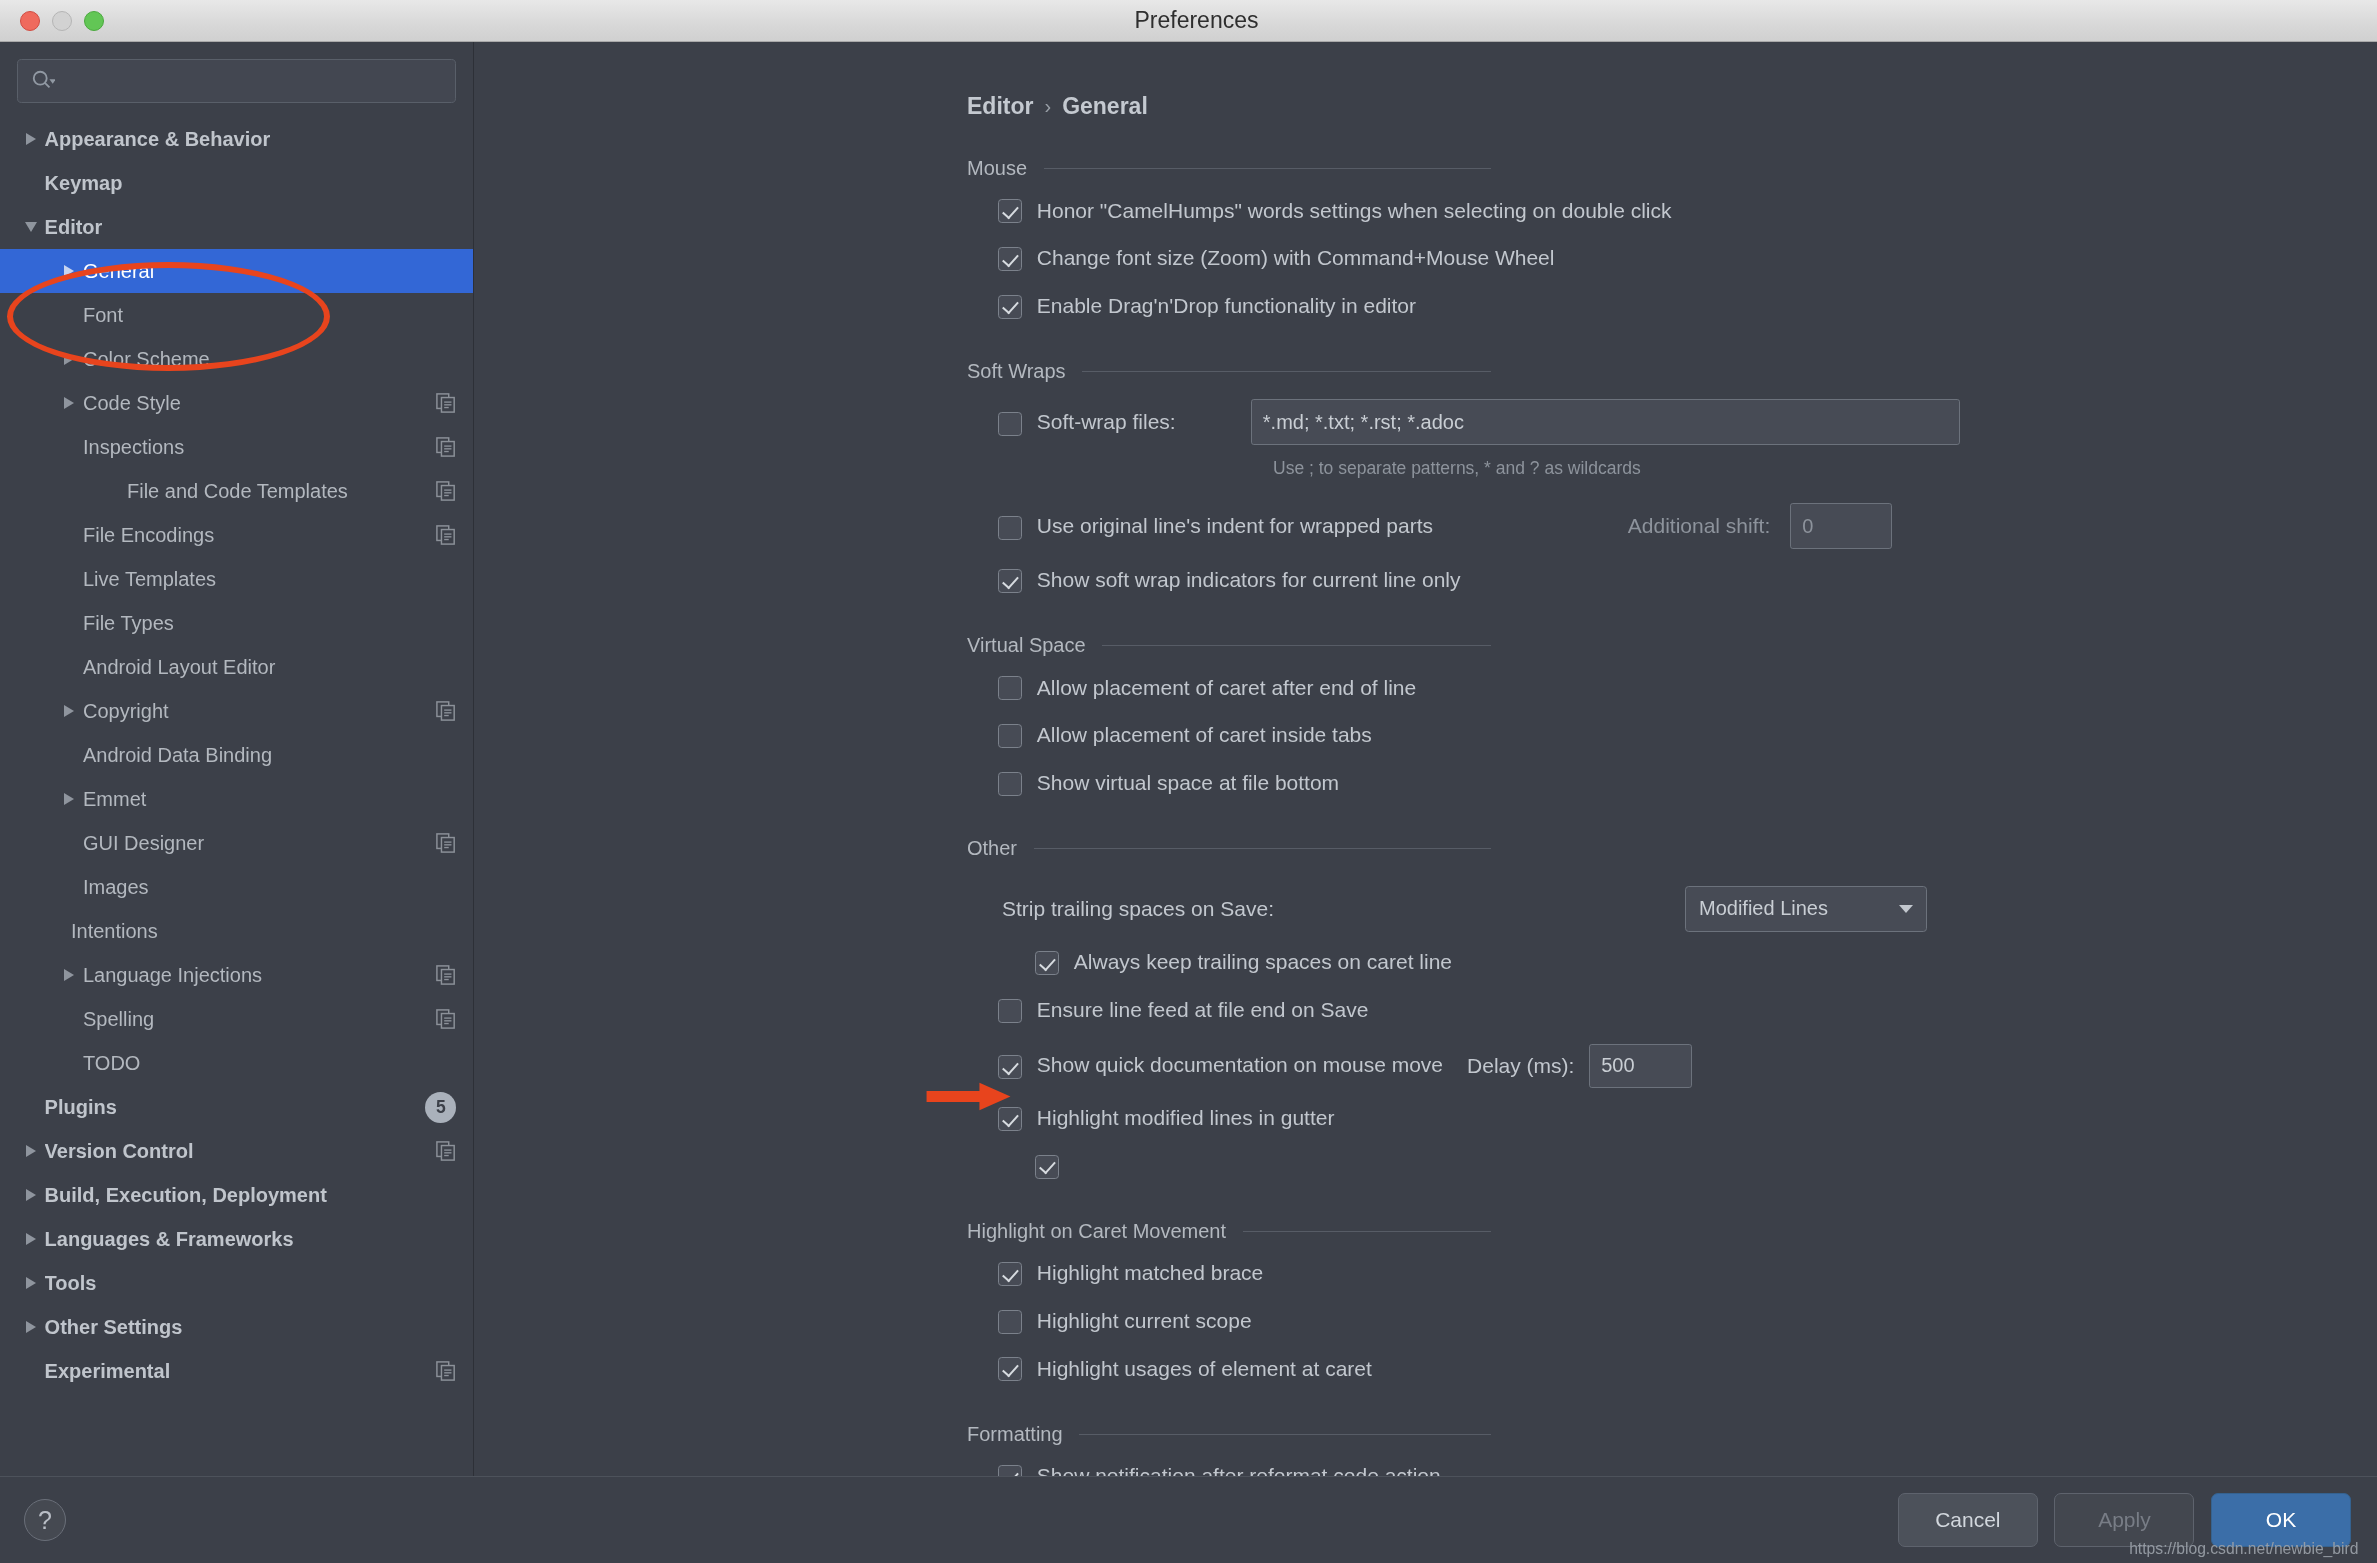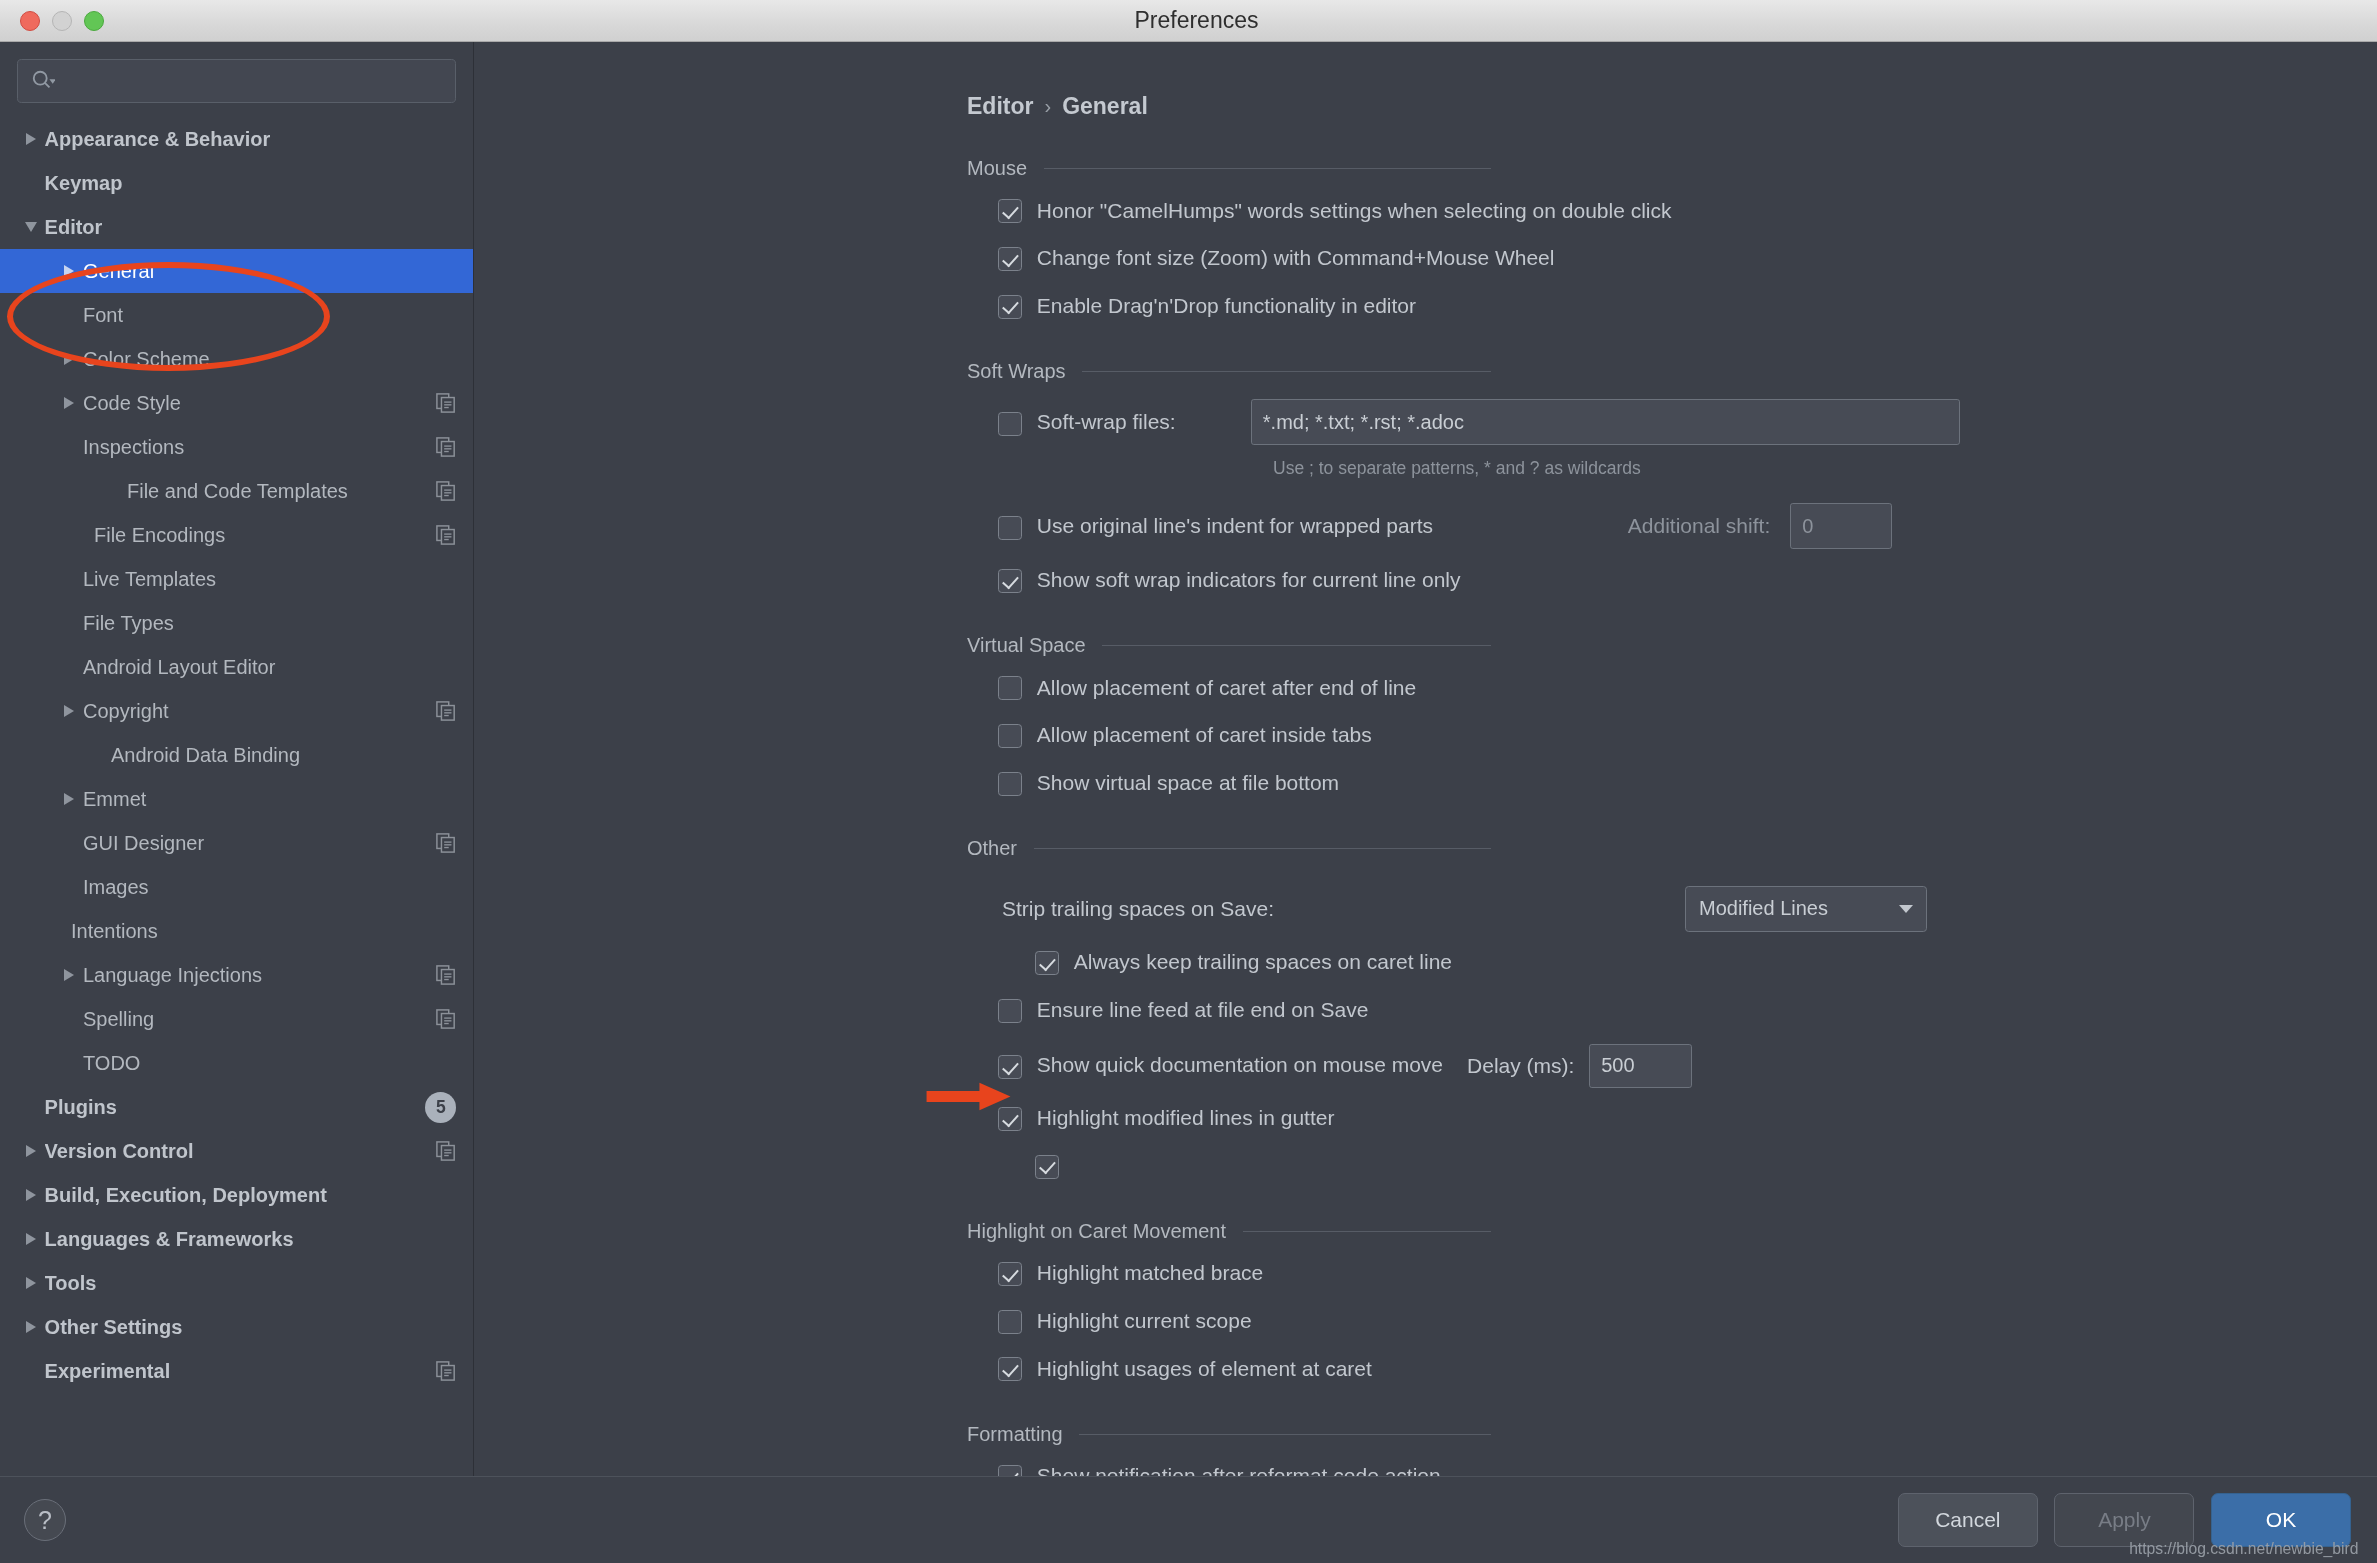--- a/index.html
+++ b/index.html
@@ -285,21 +285,21 @@
             <span class="tw"></span>
             <span class="tree-label">File and Code Templates</span>
             <span class="copy-icon"><svg viewBox="0 0 22 22" width="20" height="20">
                 <rect x="1" y="1" width="13" height="16" fill="none" stroke="#9aa0a8" stroke-width="1.6"></rect>
                 <rect x="6" y="5" width="14" height="16" fill="#3c4049" stroke="#9aa0a8" stroke-width="1.6"></rect>
                 <line x1="9" y1="10" x2="17" y2="10" stroke="#9aa0a8" stroke-width="1.5"></line>
                 <line x1="9" y1="13" x2="17" y2="13" stroke="#9aa0a8" stroke-width="1.5"></line>
                 <line x1="9" y1="16" x2="14" y2="16" stroke="#9aa0a8" stroke-width="1.5"></line>
               </svg></span>
           </div>
-          <div class="tree-row" style="padding-left: 55px; margin-left: 11px;">
+          <div class="tree-row" style="padding-left: 55px;">
             <span class="tw"></span>
             <span class="tree-label">File Encodings</span>
             <span class="copy-icon"><svg viewBox="0 0 22 22" width="20" height="20">
                 <rect x="1" y="1" width="13" height="16" fill="none" stroke="#9aa0a8" stroke-width="1.6"></rect>
                 <rect x="6" y="5" width="14" height="16" fill="#3c4049" stroke="#9aa0a8" stroke-width="1.6"></rect>
                 <line x1="9" y1="10" x2="17" y2="10" stroke="#9aa0a8" stroke-width="1.5"></line>
                 <line x1="9" y1="13" x2="17" y2="13" stroke="#9aa0a8" stroke-width="1.5"></line>
                 <line x1="9" y1="16" x2="14" y2="16" stroke="#9aa0a8" stroke-width="1.5"></line>
               </svg></span>
           </div>
@@ -321,21 +321,21 @@
             </span>
             <span class="tree-label">Copyright</span>
             <span class="copy-icon"><svg viewBox="0 0 22 22" width="20" height="20">
                 <rect x="1" y="1" width="13" height="16" fill="none" stroke="#9aa0a8" stroke-width="1.6"></rect>
                 <rect x="6" y="5" width="14" height="16" fill="#3c4049" stroke="#9aa0a8" stroke-width="1.6"></rect>
                 <line x1="9" y1="10" x2="17" y2="10" stroke="#9aa0a8" stroke-width="1.5"></line>
                 <line x1="9" y1="13" x2="17" y2="13" stroke="#9aa0a8" stroke-width="1.5"></line>
                 <line x1="9" y1="16" x2="14" y2="16" stroke="#9aa0a8" stroke-width="1.5"></line>
               </svg></span>
           </div>
-          <div class="tree-row" style="padding-left: 83px;">
+          <div class="tree-row" style="padding-left: 55px;">
             <span class="tw"></span>
             <span class="tree-label">Android Data Binding</span>
           </div>
           <div class="tree-row" style="padding-left: 55px;">
             <span class="tw">
               <span class="arrow-glyph"></span>
             </span>
             <span class="tree-label">Emmet</span>
           </div>
           <div class="tree-row" style="padding-left: 55px;">

